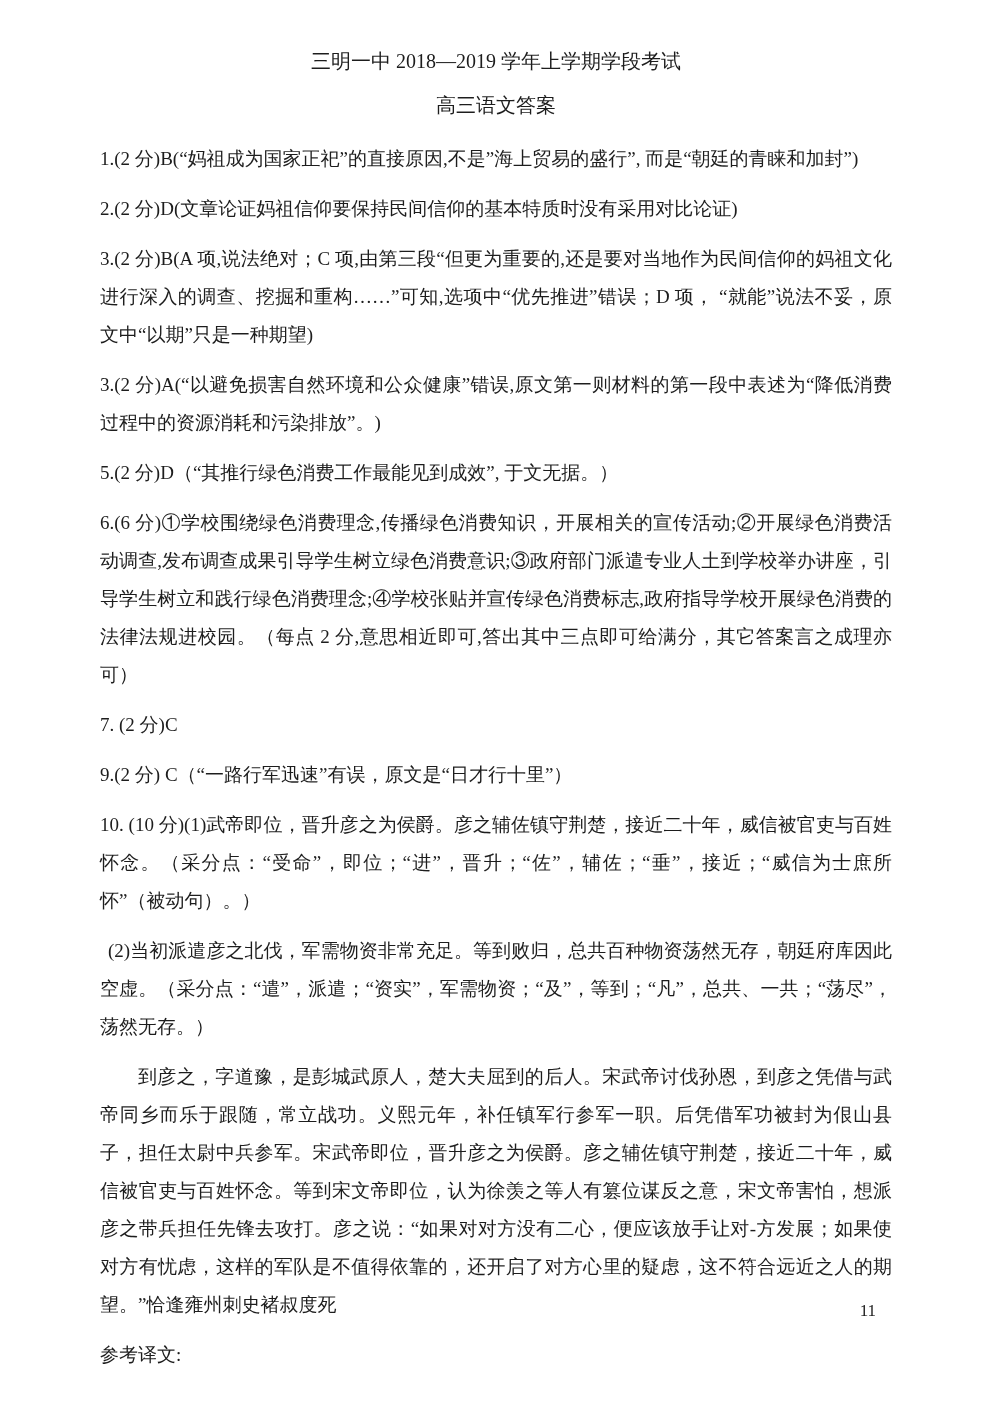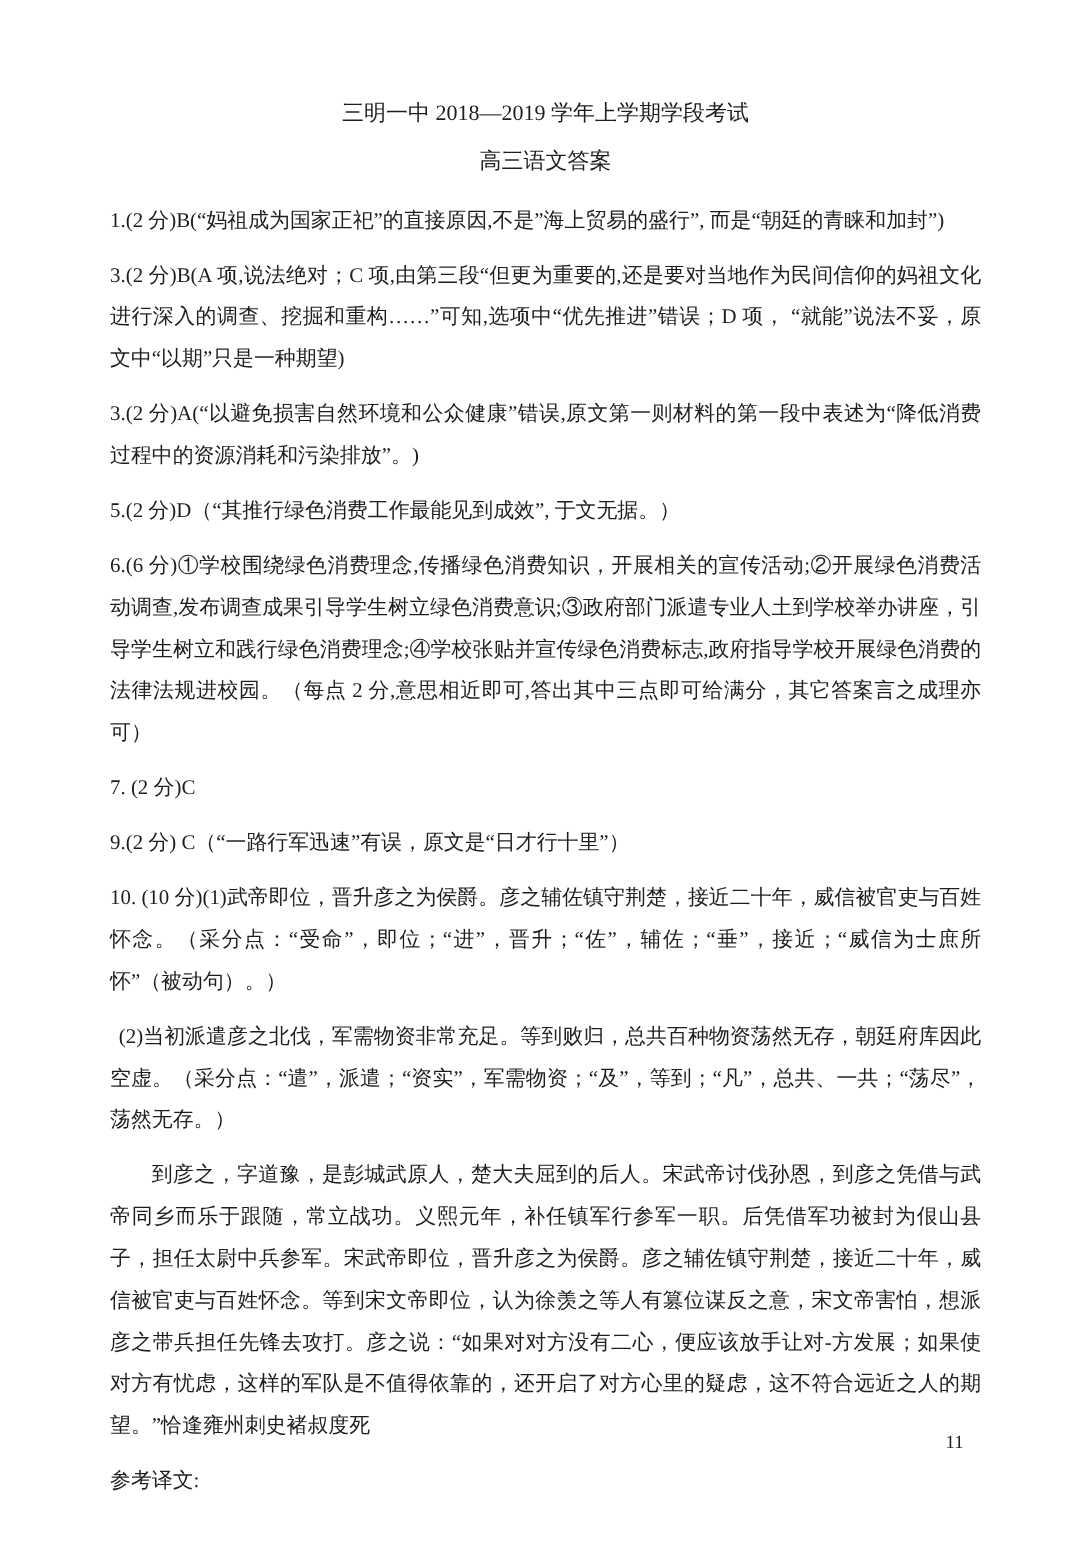--- a/index.html
+++ b/index.html
@@ -12,21 +12,21 @@
     height: 1403px;
     overflow: hidden;
     position: relative;
     font-family: "Liberation Serif", "DejaVu Serif", serif;
     color: #1d1d1d;
   }
   .page {
     box-sizing: border-box;
     width: 992px;
     height: 1403px;
-    padding: 90px 100px 0 100px;
+    padding: 48px 100px 0 100px;
     position: relative;
   }
   .doc-title {
     text-align: center;
     font-size: 20px;
     font-weight: normal;
     line-height: 26px;
     margin: 0;
   }
   .doc-subtitle {
@@ -68,20 +68,21 @@
 <body>
 
 <div class="page">
 
   <h1 class="doc-title">三明一中 2018—2019 学年上学期学段考试</h1>
 
   <h2 class="doc-subtitle">高三语文答案</h2>
 
   <div class="content">
     <p class="para">1.(2 分)B(“妈祖成为国家正祀”的直接原因,不是”海上贸易的盛行”, 而是“朝廷的青睐和加封”)</p>
+    <p class="para">2.(2 分)D(文章论证妈祖信仰要保持民间信仰的基本特质时没有采用对比论证)</p>
     <p class="para">3.(2 分)B(A 项,说法绝对；C 项,由第三段“但更为重要的,还是要对当地作为民间信仰的妈祖文化进行深入的调查、挖掘和重构……”可知,选项中“优先推进”错误；D 项， “就能”说法不妥，原文中“以期”只是一种期望)</p>
     <p class="para">3.(2 分)A(“以避免损害自然环境和公众健康”错误,原文第一则材料的第一段中表述为“降低消费过程中的资源消耗和污染排放”。)</p>
     <p class="para">5.(2 分)D（“其推行绿色消费工作最能见到成效”, 于文无据。）</p>
     <p class="para">6.(6 分)①学校围绕绿色消费理念,传播绿色消费知识，开展相关的宣传活动;②开展绿色消费活动调查,发布调查成果引导学生树立绿色消费意识;③政府部门派遣专业人土到学校举办讲座，引导学生树立和践行绿色消费理念;④学校张贴并宣传绿色消费标志,政府指导学校开展绿色消费的法律法规进校园。（每点 2 分,意思相近即可,答出其中三点即可给满分，其它答案言之成理亦可）</p>
     <p class="para">7. (2 分)C</p>
     <p class="para">9.(2 分) C（“一路行军迅速”有误，原文是“日才行十里”）</p>
     <p class="para">10. (10 分)(1)武帝即位，晋升彦之为侯爵。彦之辅佐镇守荆楚，接近二十年，威信被官吏与百姓怀念。（采分点：“受命”，即位；“进”，晋升；“佐”，辅佐；“垂”，接近；“威信为士庶所怀”（被动句）。）</p>
     <p class="para indent-small">(2)当初派遣彦之北伐，军需物资非常充足。等到败归，总共百种物资荡然无存，朝廷府库因此空虚。（采分点：“遣”，派遣；“资实”，军需物资；“及”，等到；“凡”，总共、一共；“荡尽”，荡然无存。）</p>
 
     <p class="para indent-2em">到彦之，字道豫，是彭城武原人，楚大夫屈到的后人。宋武帝讨伐孙恩，到彦之凭借与武帝同乡而乐于跟随，常立战功。义熙元年，补任镇军行参军一职。后凭借军功被封为佷山县子，担任太尉中兵参军。宋武帝即位，晋升彦之为侯爵。彦之辅佐镇守荆楚，接近二十年，威信被官吏与百姓怀念。等到宋文帝即位，认为徐羡之等人有篡位谋反之意，宋文帝害怕，想派彦之带兵担任先锋去攻打。彦之说：“如果对对方没有二心，便应该放手让对-方发展；如果使对方有忧虑，这样的军队是不值得依靠的，还开启了对方心里的疑虑，这不符合远近之人的期望。”恰逢雍州刺史褚叔度死</p>

